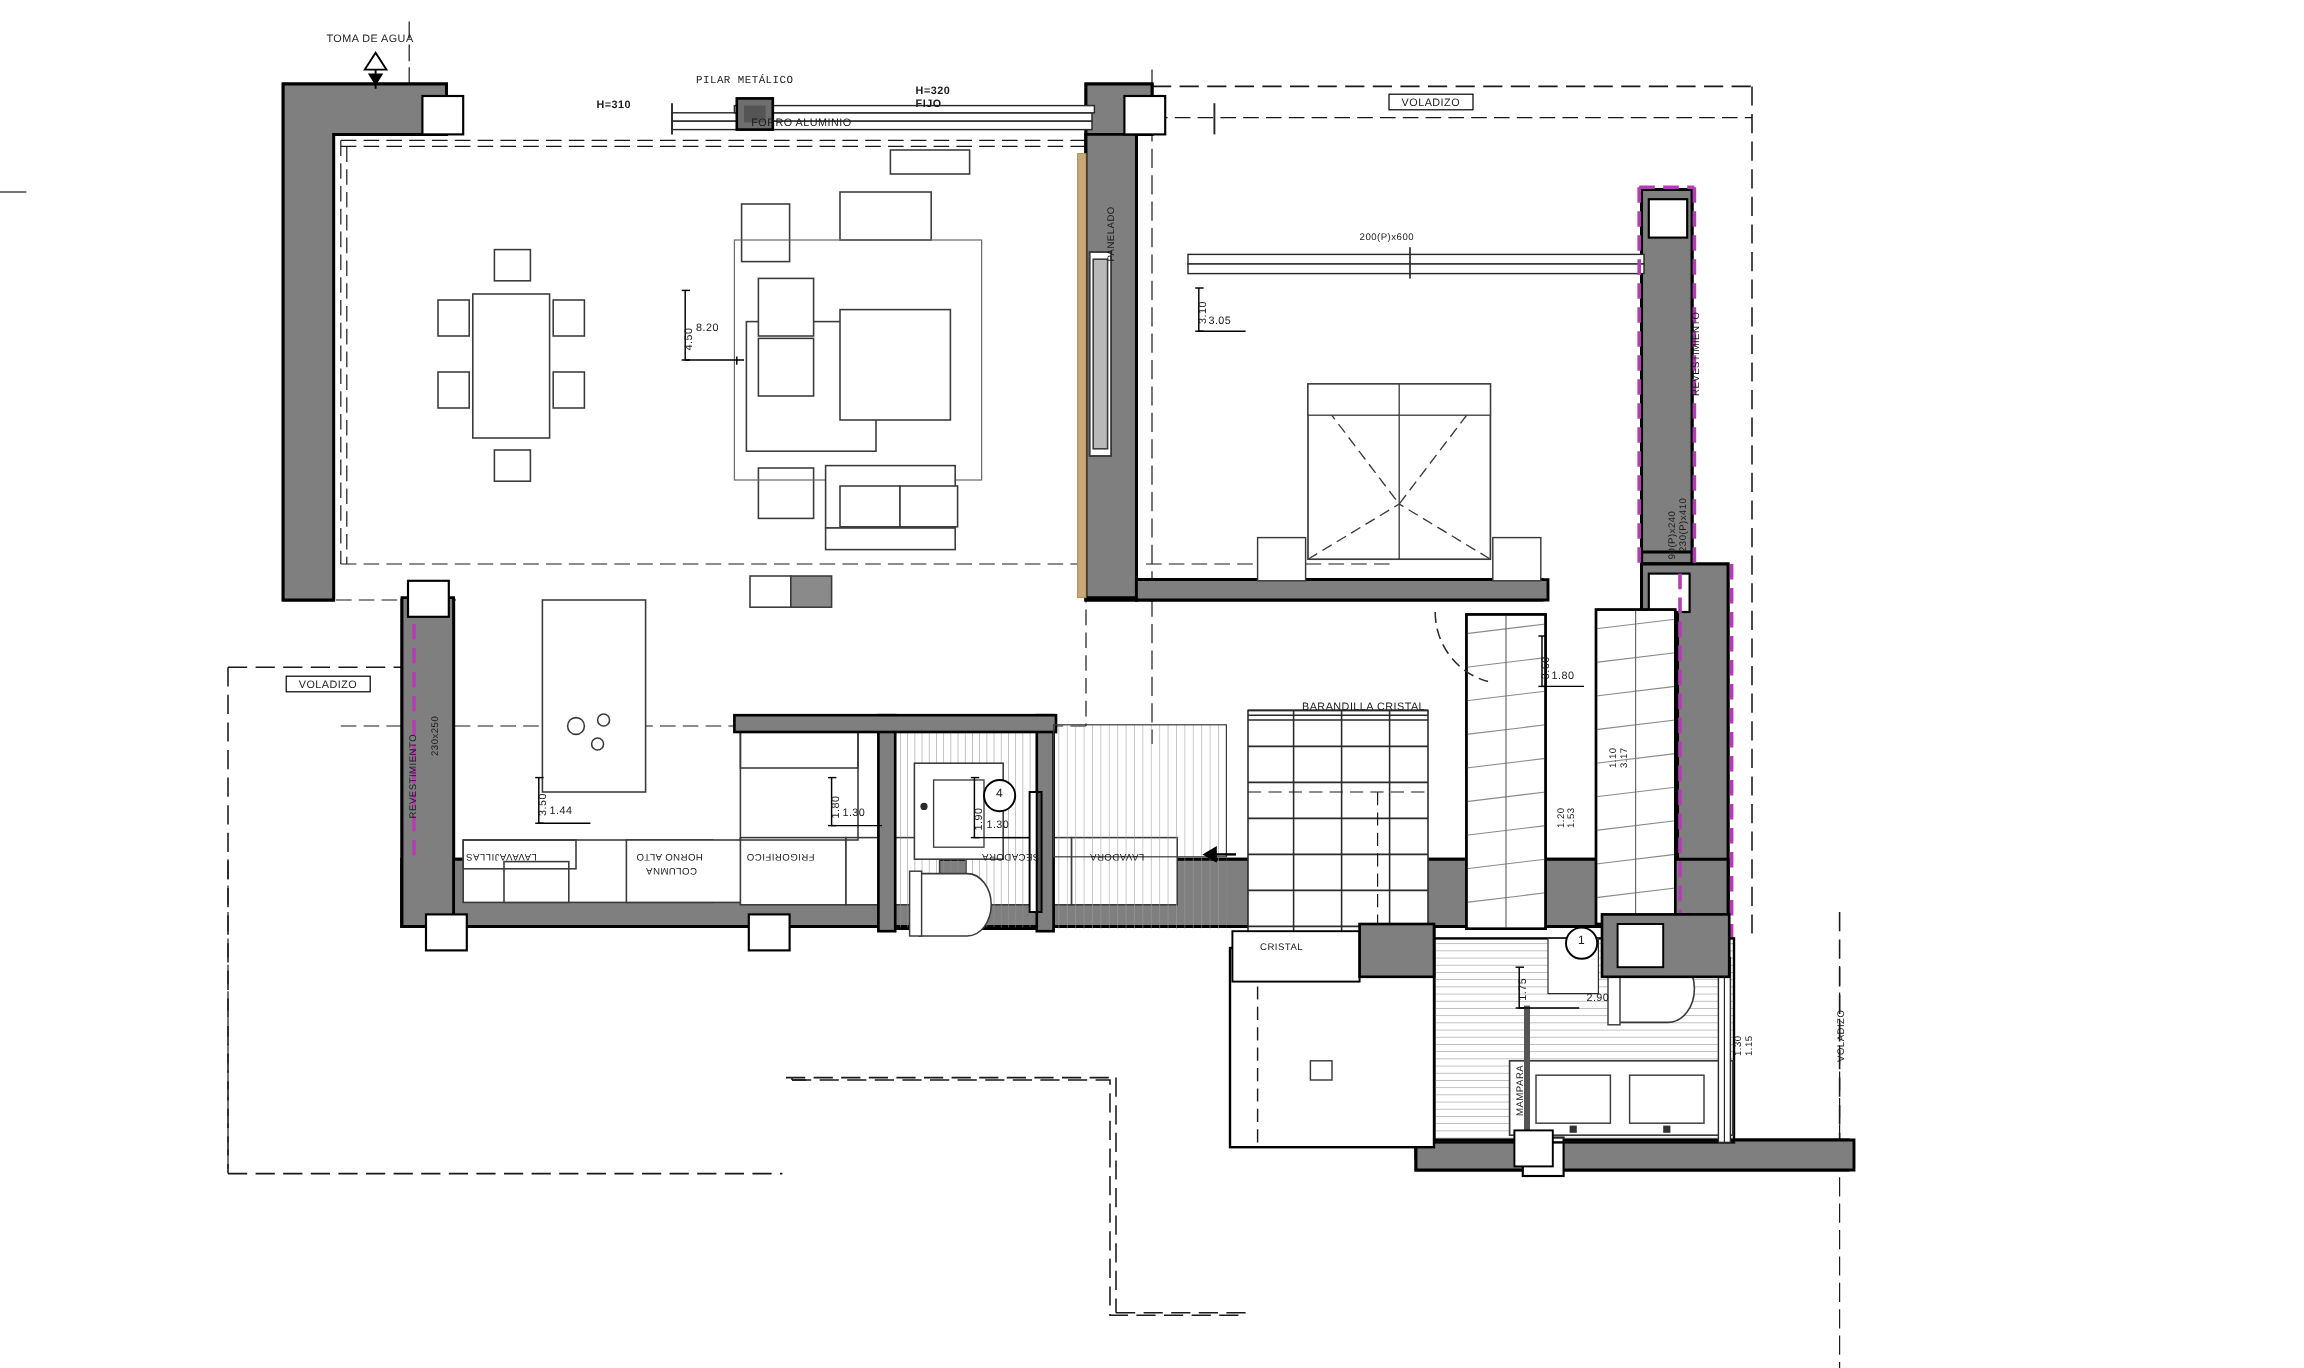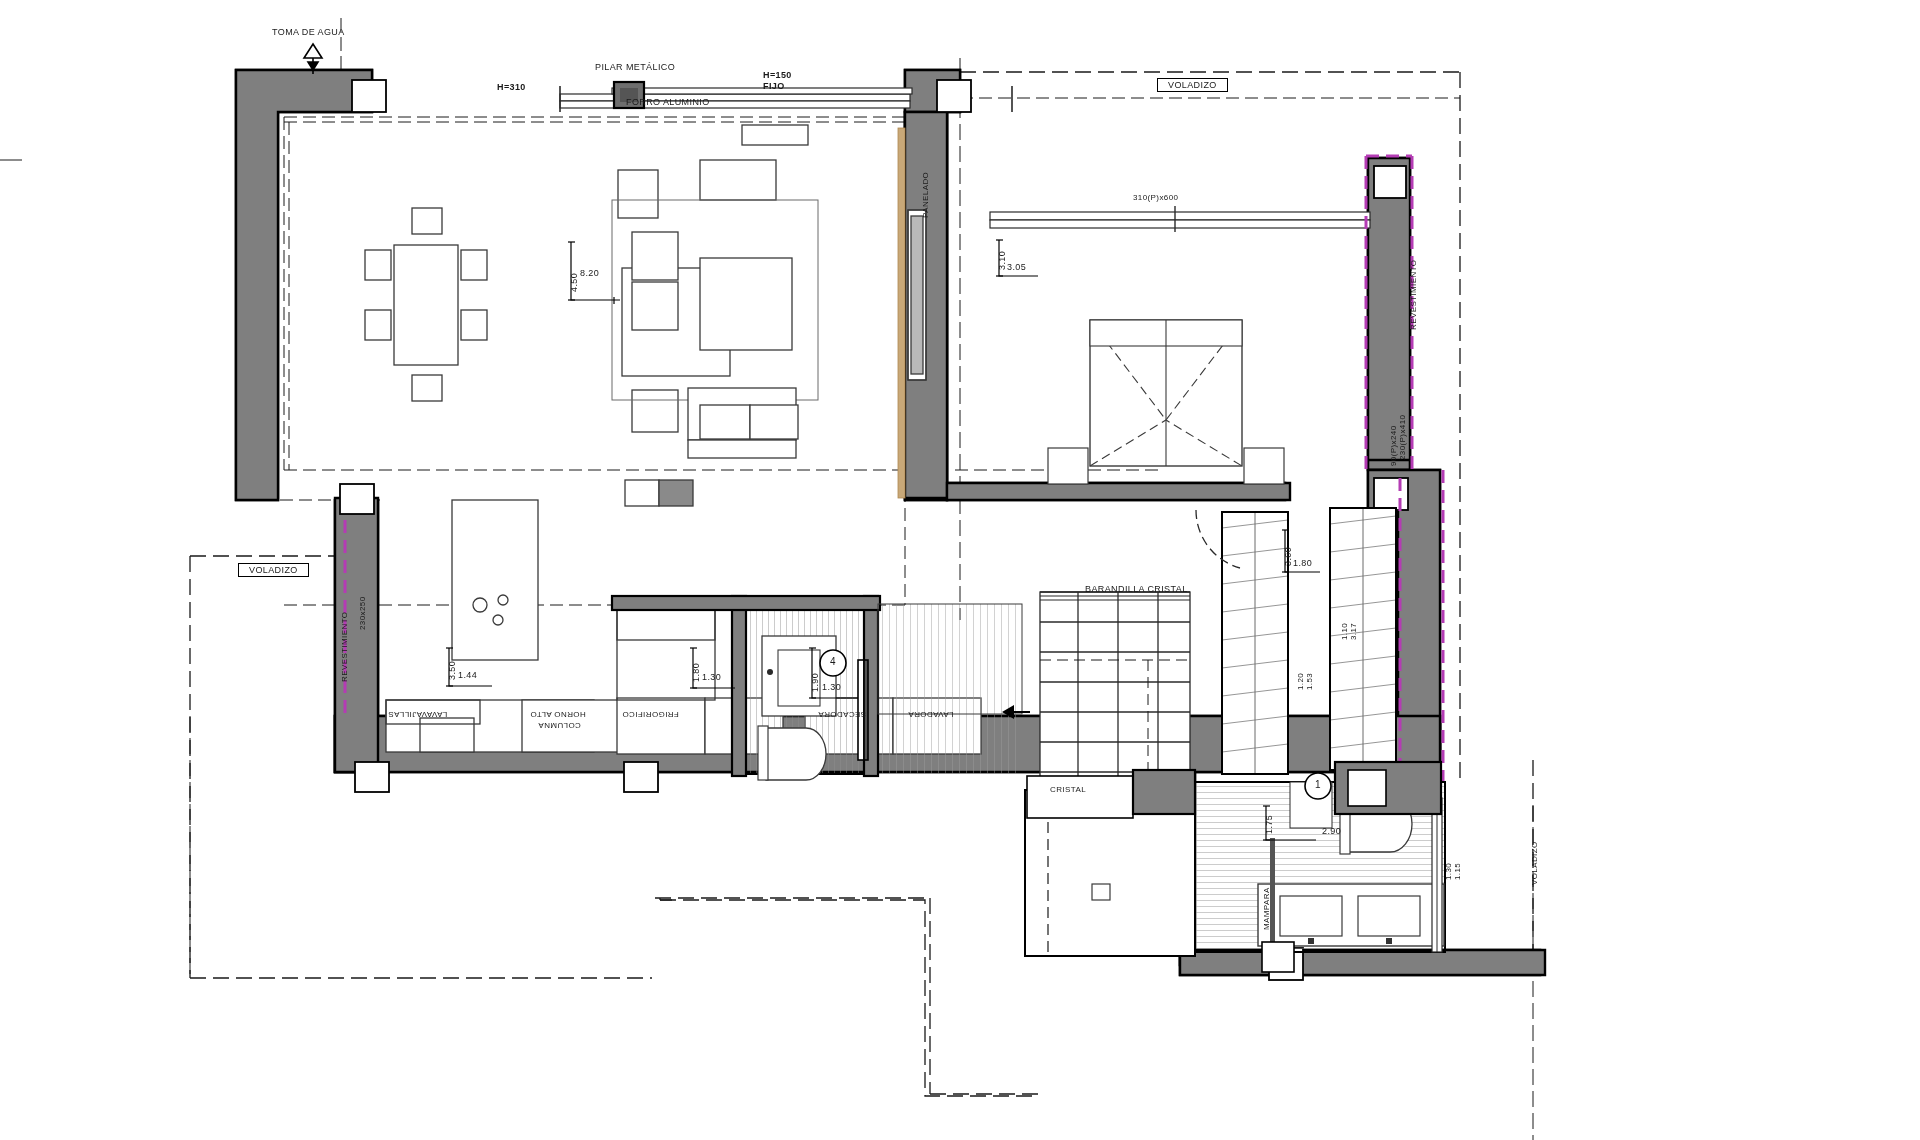--- a/index.html
+++ b/index.html
@@ -426,45 +426,45 @@
 
   <g fill="#ffffff" stroke="#000" stroke-width="1.6">
     <rect x="1262" y="942" width="32" height="30"></rect>
   </g>
 </svg>
 
 <div class="lbl s9" style="left:272px;top:27px;">TOMA DE AGUA</div>
 
 <div class="lbl s9 b" style="left:497px;top:82px;">H=310</div>
 
-<div class="lbl s9" style="left:595px;top:62px;">PILAR METÁLICO</div>
+<div class="lbl s9" style="left:580px;top:62px;font-family:Liberation Mono, monospace;">PILAR METÁLICO</div>
 <div class="lbl s9" style="left:626px;top:73px;margin-top:24px;">FORRO ALUMINIO</div>
 
-<div class="lbl s9 b" style="left:763px;top:70px;">H=150</div>
+<div class="lbl s9 b" style="left:763px;top:70px;">H=320</div>
 <div class="lbl s9 b" style="left:763px;top:81px;">FIJO</div>
 
 <div class="lbl s9 boxlbl ctr" style="left:1157px;top:78px;">VOLADIZO</div>
 
 <div class="lbl s9 boxlbl ctr" style="left:238px;top:563px;">VOLADIZO</div>
 
 <div class="lbl s8 rot90" style="left:1530px;top:885px;">VOLADIZO</div>
 
 <div class="lbl s8 rot90" style="left:921px;top:218px;">PANELADO</div>
 
 <div class="lbl s8 rot90" style="left:1409px;top:330px;">REVESTIMIENTO</div>
 
 <div class="lbl s8 rot90" style="left:340px;top:682px;">REVESTIMIENTO</div>
 
 <div class="lbl s9" style="left:1085px;top:584px;">BARANDILLA CRISTAL</div>
 
 <div class="lbl s8" style="left:1050px;top:785px;">CRISTAL</div>
 
 <div class="lbl s8 rot90" style="left:1262px;top:930px;">MAMPARA</div>
 
-<div class="lbl s8" style="left:1133px;top:193px;">310(P)x600</div>
+<div class="lbl s8" style="left:1133px;top:193px;">200(P)x600</div>
 
 <div class="lbl s8 rot90" style="left:1398px;top:460px;">230(P)x410</div>
 
 <div class="lbl s8 rot90" style="left:358px;top:630px;">230x250</div>
 
 <div class="lbl s8 rot90" style="left:1389px;top:466px;">90(P)x240</div>
 
 <div class="lbl s9 rot90" style="left:569px;top:292px;">4.50</div>
 <div class="lbl s9" style="left:580px;top:268px;">8.20</div>
 

